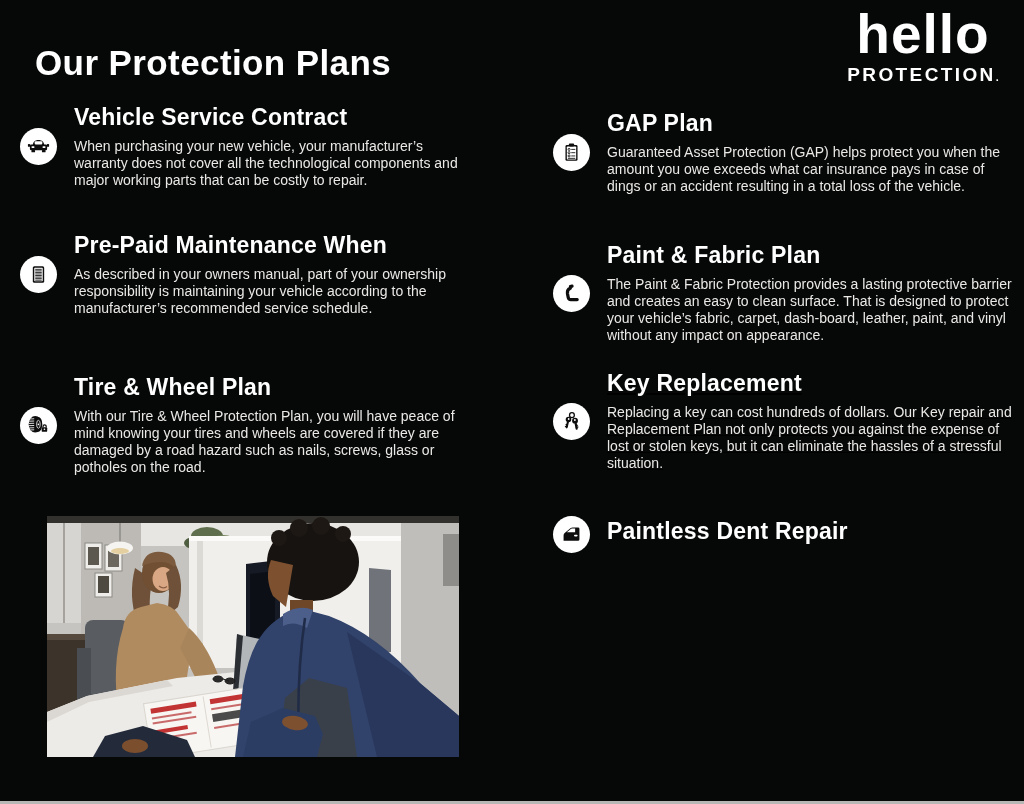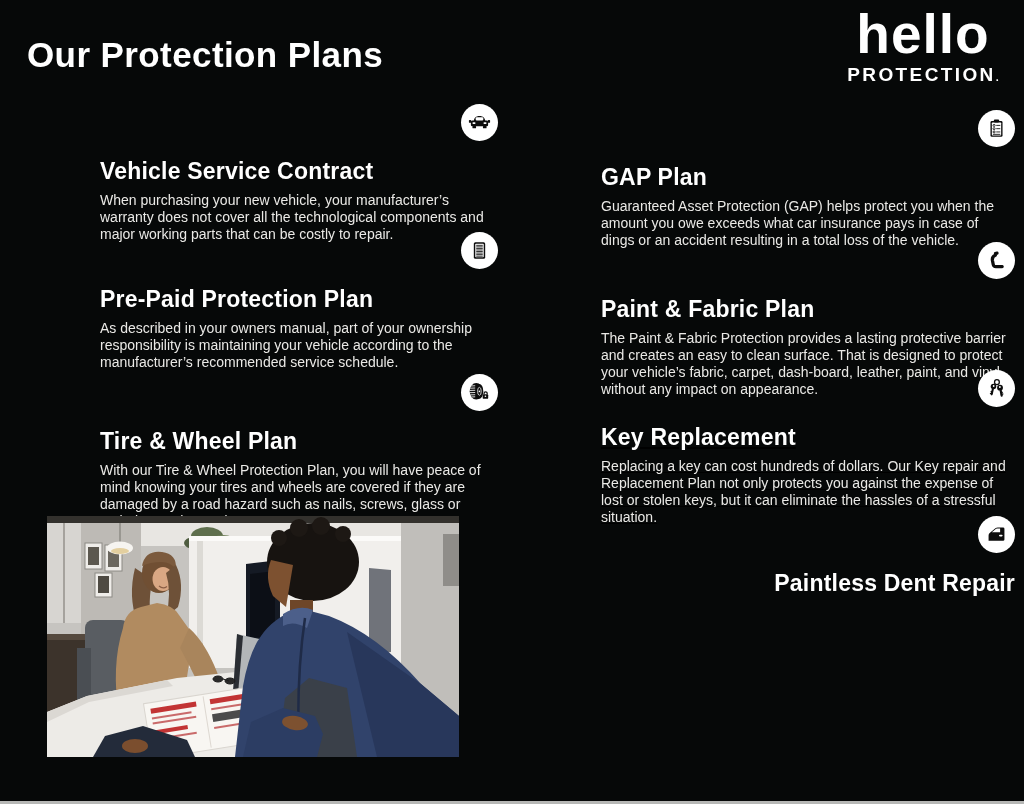--- a/index.html
+++ b/index.html
@@ -2,28 +2,28 @@
 <html><head>
 <meta charset="utf-8">
 <style>
   html,body{margin:0;padding:0;}
   body{
     width:1024px;height:804px;position:relative;overflow:hidden;
     background:#060808;
     font-family:"Liberation Sans", sans-serif;
   }
   .page-title{
-    position:absolute;left:27px;top:36px;margin:0;
+    position:absolute;left:27px;top:36px;margin:8px;
     font-size:35px;line-height:1.1;font-weight:700;color:#ffffff;letter-spacing:.4px;
   }
   .logo{position:absolute;top:8px;right:16px;width:170px;text-align:center;color:#ffffff;}
   .logo-word{font-size:55px;font-weight:800;line-height:.98;letter-spacing:1px;}
   .logo-tagline{font-size:19px;font-weight:800;letter-spacing:2.4px;margin-top:2px;white-space:nowrap;}
   .logo-mark{font-size:11px;letter-spacing:0;}
-  .plan{position:absolute;display:flex;gap:17px;align-items:flex-end;flex-direction:column;}
+  .plan{position:absolute;display:flex;gap:17px;align-items:center;}
   .plan.left{width:478px;}
   .plan.right{width:462px;}
   .icon-circle{
     width:37px;height:37px;border-radius:50%;background:#ffffff;flex:0 0 37px;
     display:flex;align-items:center;justify-content:center;
   }
   .icon-circle svg{width:31px;height:31px;display:block;}
   .plan h2{margin:0 0 7px;font-size:23px;font-weight:700;color:#ffffff;letter-spacing:.2px;}
   .plan p{margin:0;font-size:14px;line-height:17px;color:#eae9e6;}
   .plan.left p{width:398px;}
@@ -84,21 +84,21 @@
         <line x1="14.2" y1="15.6" x2="21.8" y2="15.6"></line>
         <line x1="14.2" y1="17.4" x2="21.8" y2="17.4"></line>
         <line x1="14.2" y1="19.2" x2="21.8" y2="19.2"></line>
         <line x1="14.2" y1="21" x2="21.8" y2="21"></line>
         <line x1="14.2" y1="22.8" x2="21.8" y2="22.8"></line>
         <line x1="14.2" y1="24.6" x2="21.8" y2="24.6"></line>
       </g>
     </svg>
   </div>
   <div class="plan-content">
-    <h2>Pre-Paid Protection Plan</h2>
+    <h2>Pre-Paid Maintenance When</h2>
     <p>As described in your owners manual, part of your ownership responsibility is maintaining your vehicle according to the manufacturer’s recommended service schedule.</p>
   </div>
 </section>
 
 <section class="plan left" id="plan-tw">
   <div class="icon-circle">
     <svg viewBox="0 0 36 36">
       <ellipse cx="14.2" cy="16.6" rx="7.6" ry="9.6" fill="#0d0d0d"></ellipse>
       <ellipse cx="17.8" cy="16.6" rx="4.6" ry="8.6" fill="#0d0d0d"></ellipse>
       <g stroke="#fff" stroke-width="1">

